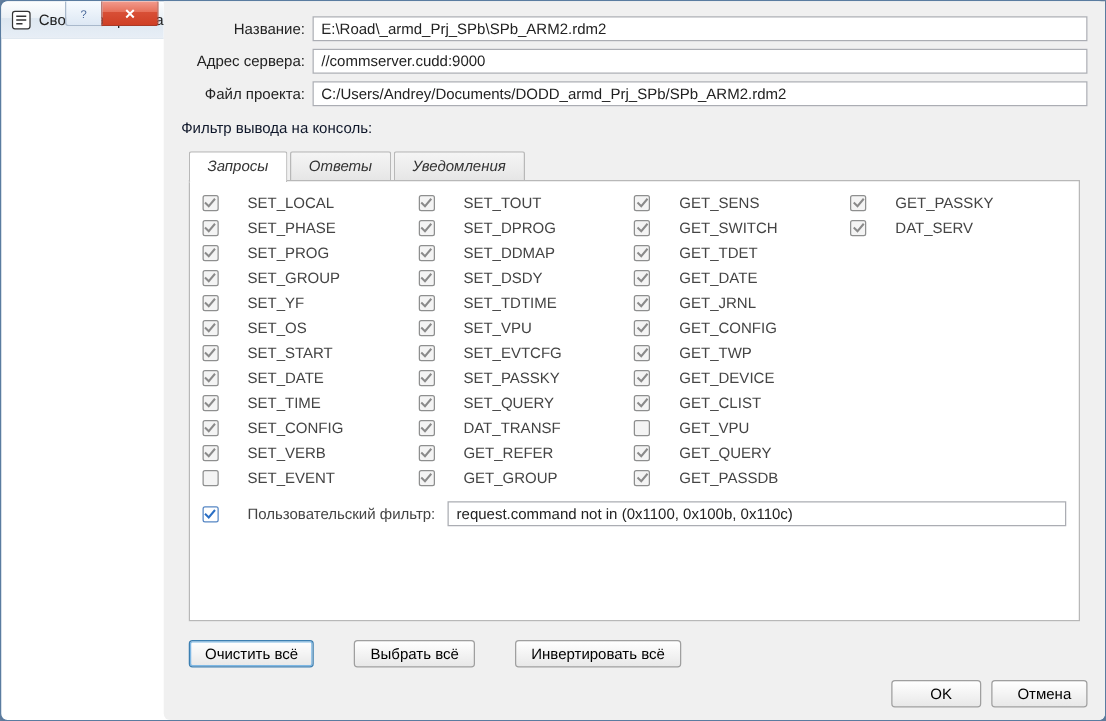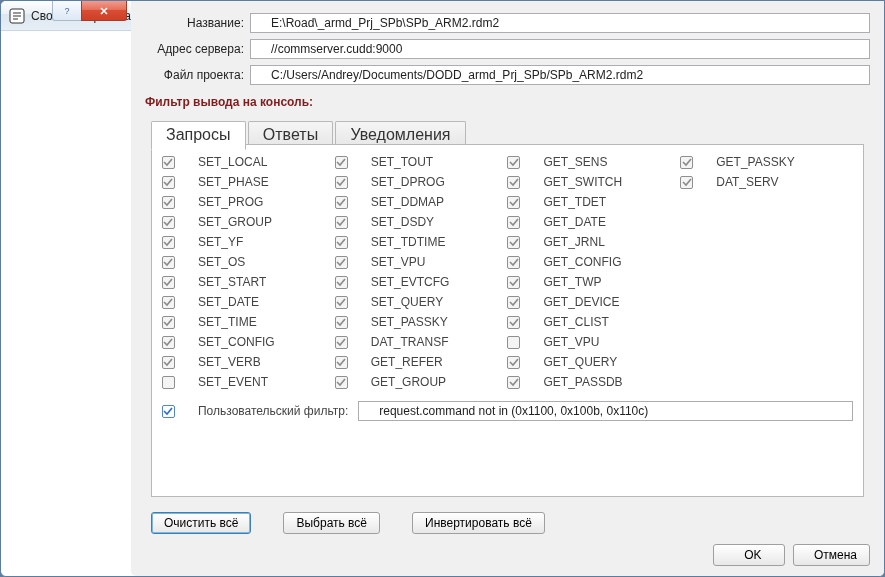--- a/index.html
+++ b/index.html
@@ -84,30 +84,29 @@
     width: 105px;
     text-align: right;
     padding-right: 6px;
     color: #222;
   }
   .txt {
     flex: 1;
     height: 20px;
     border: 1px solid #abadb3;
     background: #fff;
-    padding: 2px 20px;
+    padding: 2px 6px;
     font-family: inherit;
     font-size: 12px;
     color: #222;
   }
   .section-label {
     margin-top: 4px;
     margin-bottom: 6px;
-    color: #7f1d1d;
-    font-weight: bold;
+    color: #0f172a;
   }
   .filter-box {
     border: 1px solid #d6d6d6;
     background: #fff;
     flex: 1;
     display: flex;
     flex-direction: column;
     position: relative;
     padding-top: 0;
   }
@@ -115,27 +114,28 @@
     position: relative;
     height: 24px;
     margin-left: 6px;
     margin-top: 6px;
   }
   .tab {
     display: inline-block;
     padding: 4px 14px;
     border: 1px solid #b8b8b8;
     background: linear-gradient(to bottom,#f5f5f5,#e6e6e6);
-    font-size: 16px;
+    font-size: 12px;
     color: #333;
     border-bottom: none;
     position: relative;
     margin-right: -1px;
     cursor: default;
     border-radius: 2px 2px 0 0;
+    font-style: italic;
   }
   .tab.active {
     background: #fff;
     border-bottom: 1px solid #fff;
     z-index: 2;
     padding-bottom: 5px;
   }
   .tab-panel {
     background: #fff;
     border: 1px solid #b8b8b8;
@@ -408,29 +408,29 @@
                 </svg>
               </span>
               <span>SET_EVTCFG</span>
             </div>
             <div class="chk">
               <span class="chkbox on">
                 <svg viewBox="0 0 10 10">
                   <path d="M1 5l3 3 5-6" stroke="#8a8a8a" stroke-width="1.6" fill="none"></path>
                 </svg>
               </span>
+              <span>SET_PASSKY</span>
+            </div>
+            <div class="chk">
+              <span class="chkbox on">
+                <svg viewBox="0 0 10 10">
+                  <path d="M1 5l3 3 5-6" stroke="#8a8a8a" stroke-width="1.6" fill="none"></path>
+                </svg>
+              </span>
               <span>SET_QUERY</span>
-            </div>
-            <div class="chk">
-              <span class="chkbox on">
-                <svg viewBox="0 0 10 10">
-                  <path d="M1 5l3 3 5-6" stroke="#8a8a8a" stroke-width="1.6" fill="none"></path>
-                </svg>
-              </span>
-              <span>SET_PASSKY</span>
             </div>
             <div class="chk">
               <span class="chkbox on">
                 <svg viewBox="0 0 10 10">
                   <path d="M1 5l3 3 5-6" stroke="#8a8a8a" stroke-width="1.6" fill="none"></path>
                 </svg>
               </span>
               <span>DAT_TRANSF</span>
             </div>
             <div class="chk">

